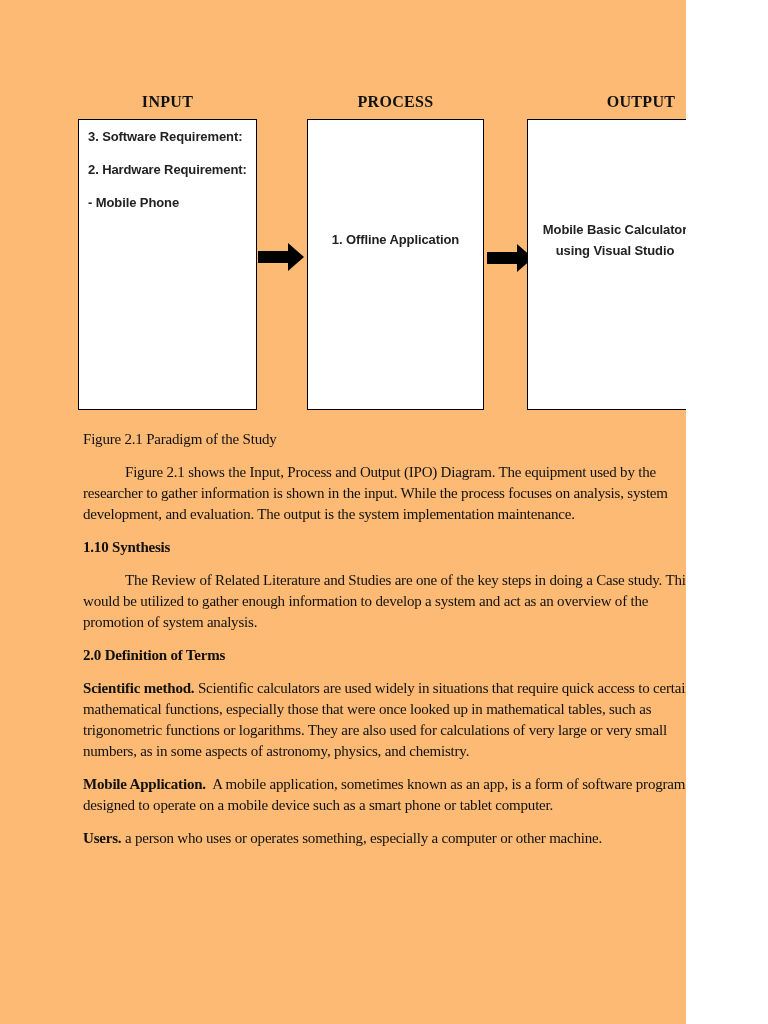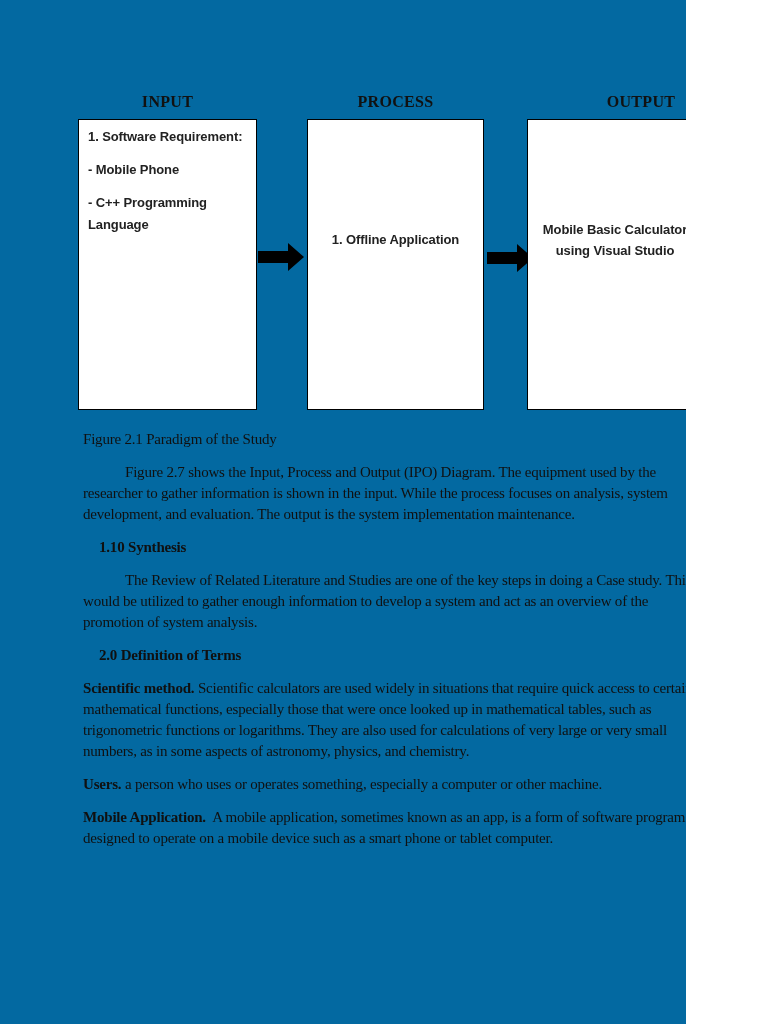--- a/index.html
+++ b/index.html
@@ -1,20 +1,20 @@
 <!DOCTYPE html>
 <html><head>
 <meta charset="utf-8">
 <style>
   html, body { margin: 0; padding: 0; background: #ffffff; }
   .page {
     position: relative;
     width: 686px;
     height: 1024px;
-    background: #0369a1;
+    background: #fdba74;
     overflow: hidden;
     color: #161616;
   }
 
   
   .col-header {
     position: absolute;
     top: 93px;
     text-align: center;
     font-family: "Liberation Serif", serif;
@@ -71,38 +71,38 @@
     color: #101010;
     text-align: left;
   }
   .caption { margin: 0 112px 8px 0; }
   .content p { margin: 0 0 12px 0; }
   .indent { text-indent: 42px; }
   .content h2 {
     font-size: 15px;
     line-height: 21px;
     font-weight: bold;
-    margin: 0 0 12px 16px;
+    margin: 0 0 12px 0;
   }
   .term { font-weight: bold; }
 </style>
 </head>
 <body>
 
 <div class="page">
 
   <div>
     <div class="col-header hdr-input">INPUT</div>
     <div class="col-header hdr-process">PROCESS</div>
     <div class="col-header hdr-output">OUTPUT</div>
 
     <div class="ipo-box box-input">
-      <p>1. Software Requirement:</p>
+      <p>3. Software Requirement:</p>
+      <p>2. Hardware Requirement:</p>
       <p>- Mobile Phone</p>
-      <p>- C++ Programming Language</p>
     </div>
 
     <svg class="flow-arrow arrow-1" viewBox="0 0 46 28">
       <polygon points="0,8 30,8 30,0 46,14 30,28 30,20 0,20" fill="#000000"></polygon>
     </svg>
 
     <div class="ipo-box box-process">
       <span>1. Offline Application</span>
     </div>
 
@@ -111,29 +111,29 @@
     </svg>
 
     <div class="ipo-box box-output">
       <span>Mobile Basic Calculator using Visual Studio</span>
     </div>
   </div>
 
   <div class="content">
     <p class="caption">Figure 2.1 Paradigm of the Study</p>
 
-    <p class="indent">Figure 2.7 shows the Input, Process and Output (IPO) Diagram. The equipment used by the researcher to gather information  is shown in the input. While the process focuses on analysis, system development, and  evaluation. The output is the system implementation maintenance.</p>
+    <p class="indent">Figure 2.1 shows the Input, Process and Output (IPO) Diagram. The equipment used by the researcher to gather information  is shown in the input. While the process focuses on analysis, system development, and  evaluation. The output is the system implementation maintenance.</p>
 
     <h2>1.10 Synthesis</h2>
 
     <p class="indent">The Review of Related Literature and Studies are one of the key steps in doing a Case study. This would be utilized to gather enough information to develop a system  and act as an overview of the promotion of  system  analysis.</p>
 
     <h2>2.0 Definition of Terms</h2>
 
 
     <p><span class="term">Scientific method.</span> <span>Scientific calculators are used widely in situations that require quick access to certain mathematical functions, especially those that were once looked up in mathematical tables, such as trigonometric functions or logarithms. They are also used for calculations of very large or very small numbers, as in some aspects of astronomy, physics, and chemistry.</span></p>
 
+    <p><span class="term">Mobile Application.</span>&nbsp; <span>A mobile application, sometimes known as an app, is a form of software program designed to operate on a mobile device such as a smart phone or tablet computer.</span></p>
+
     <p><span class="term">Users.</span> <span>a person who uses or operates something, especially a computer or other machine.</span></p>
-
-    <p><span class="term">Mobile Application.</span>&nbsp; <span>A mobile application, sometimes known as an app, is a form of software program designed to operate on a mobile device such as a smart phone or tablet computer.</span></p>
   </div>
 
 </div>
 
 </body></html>

